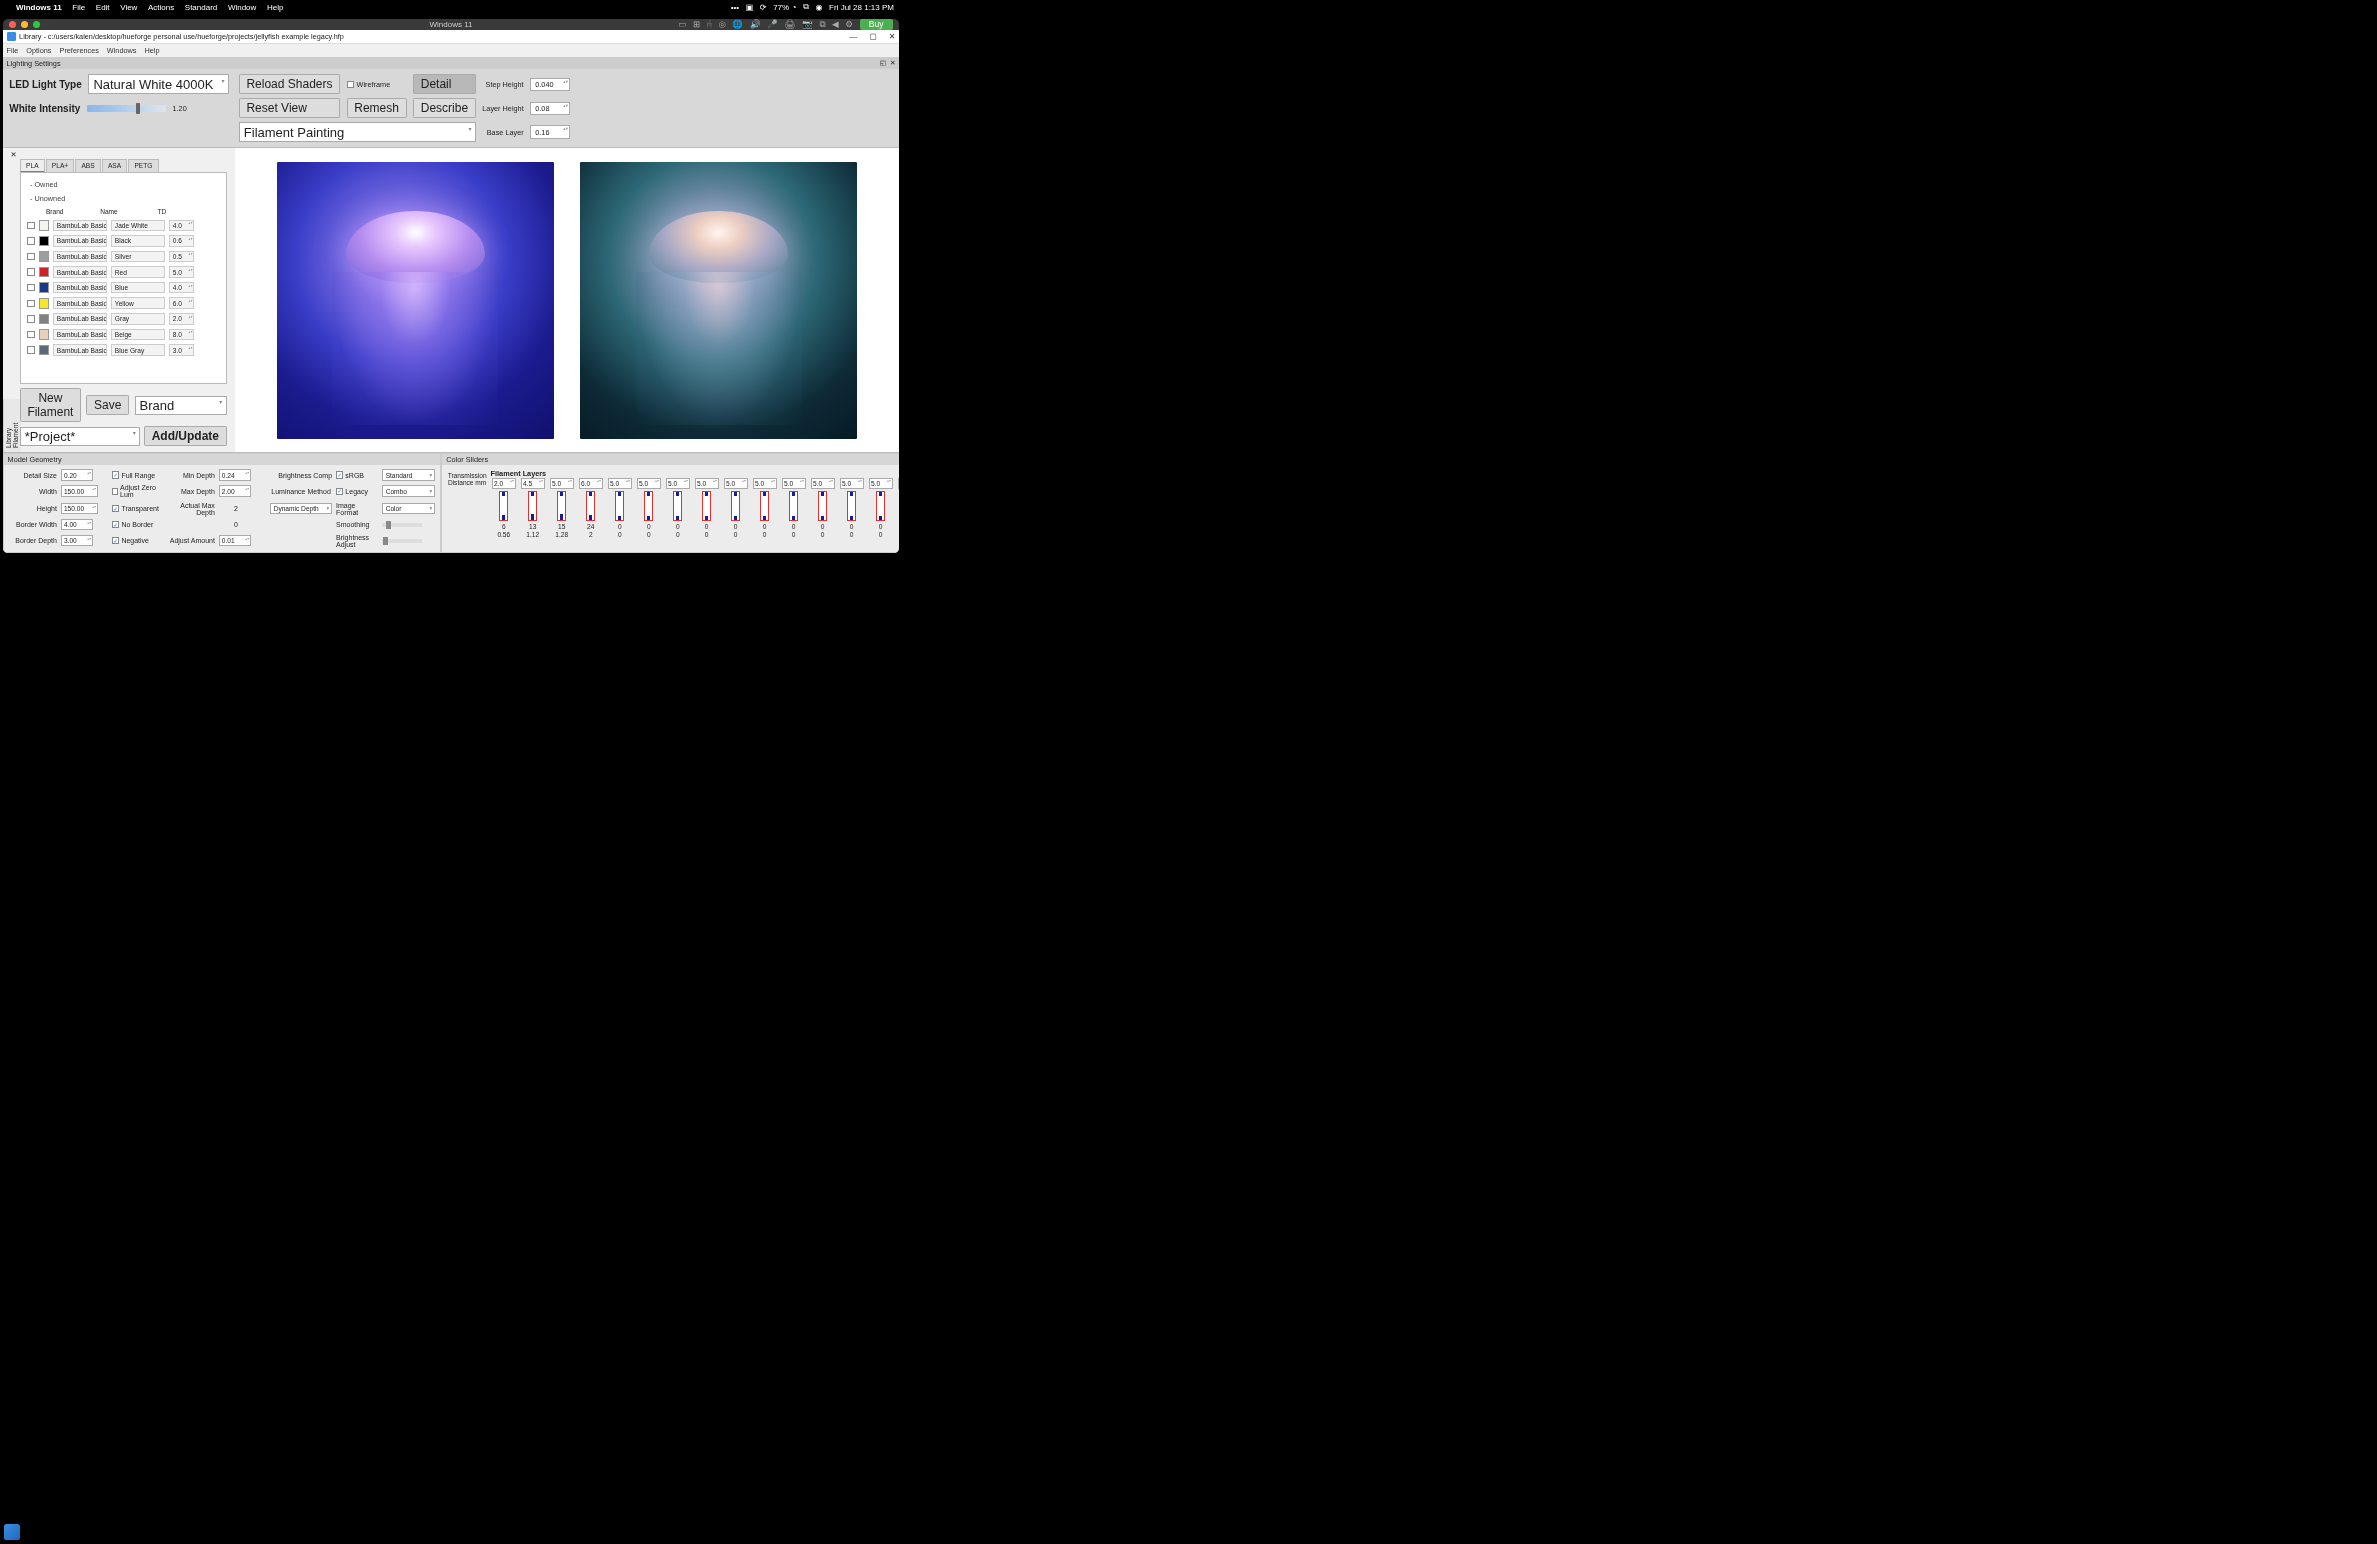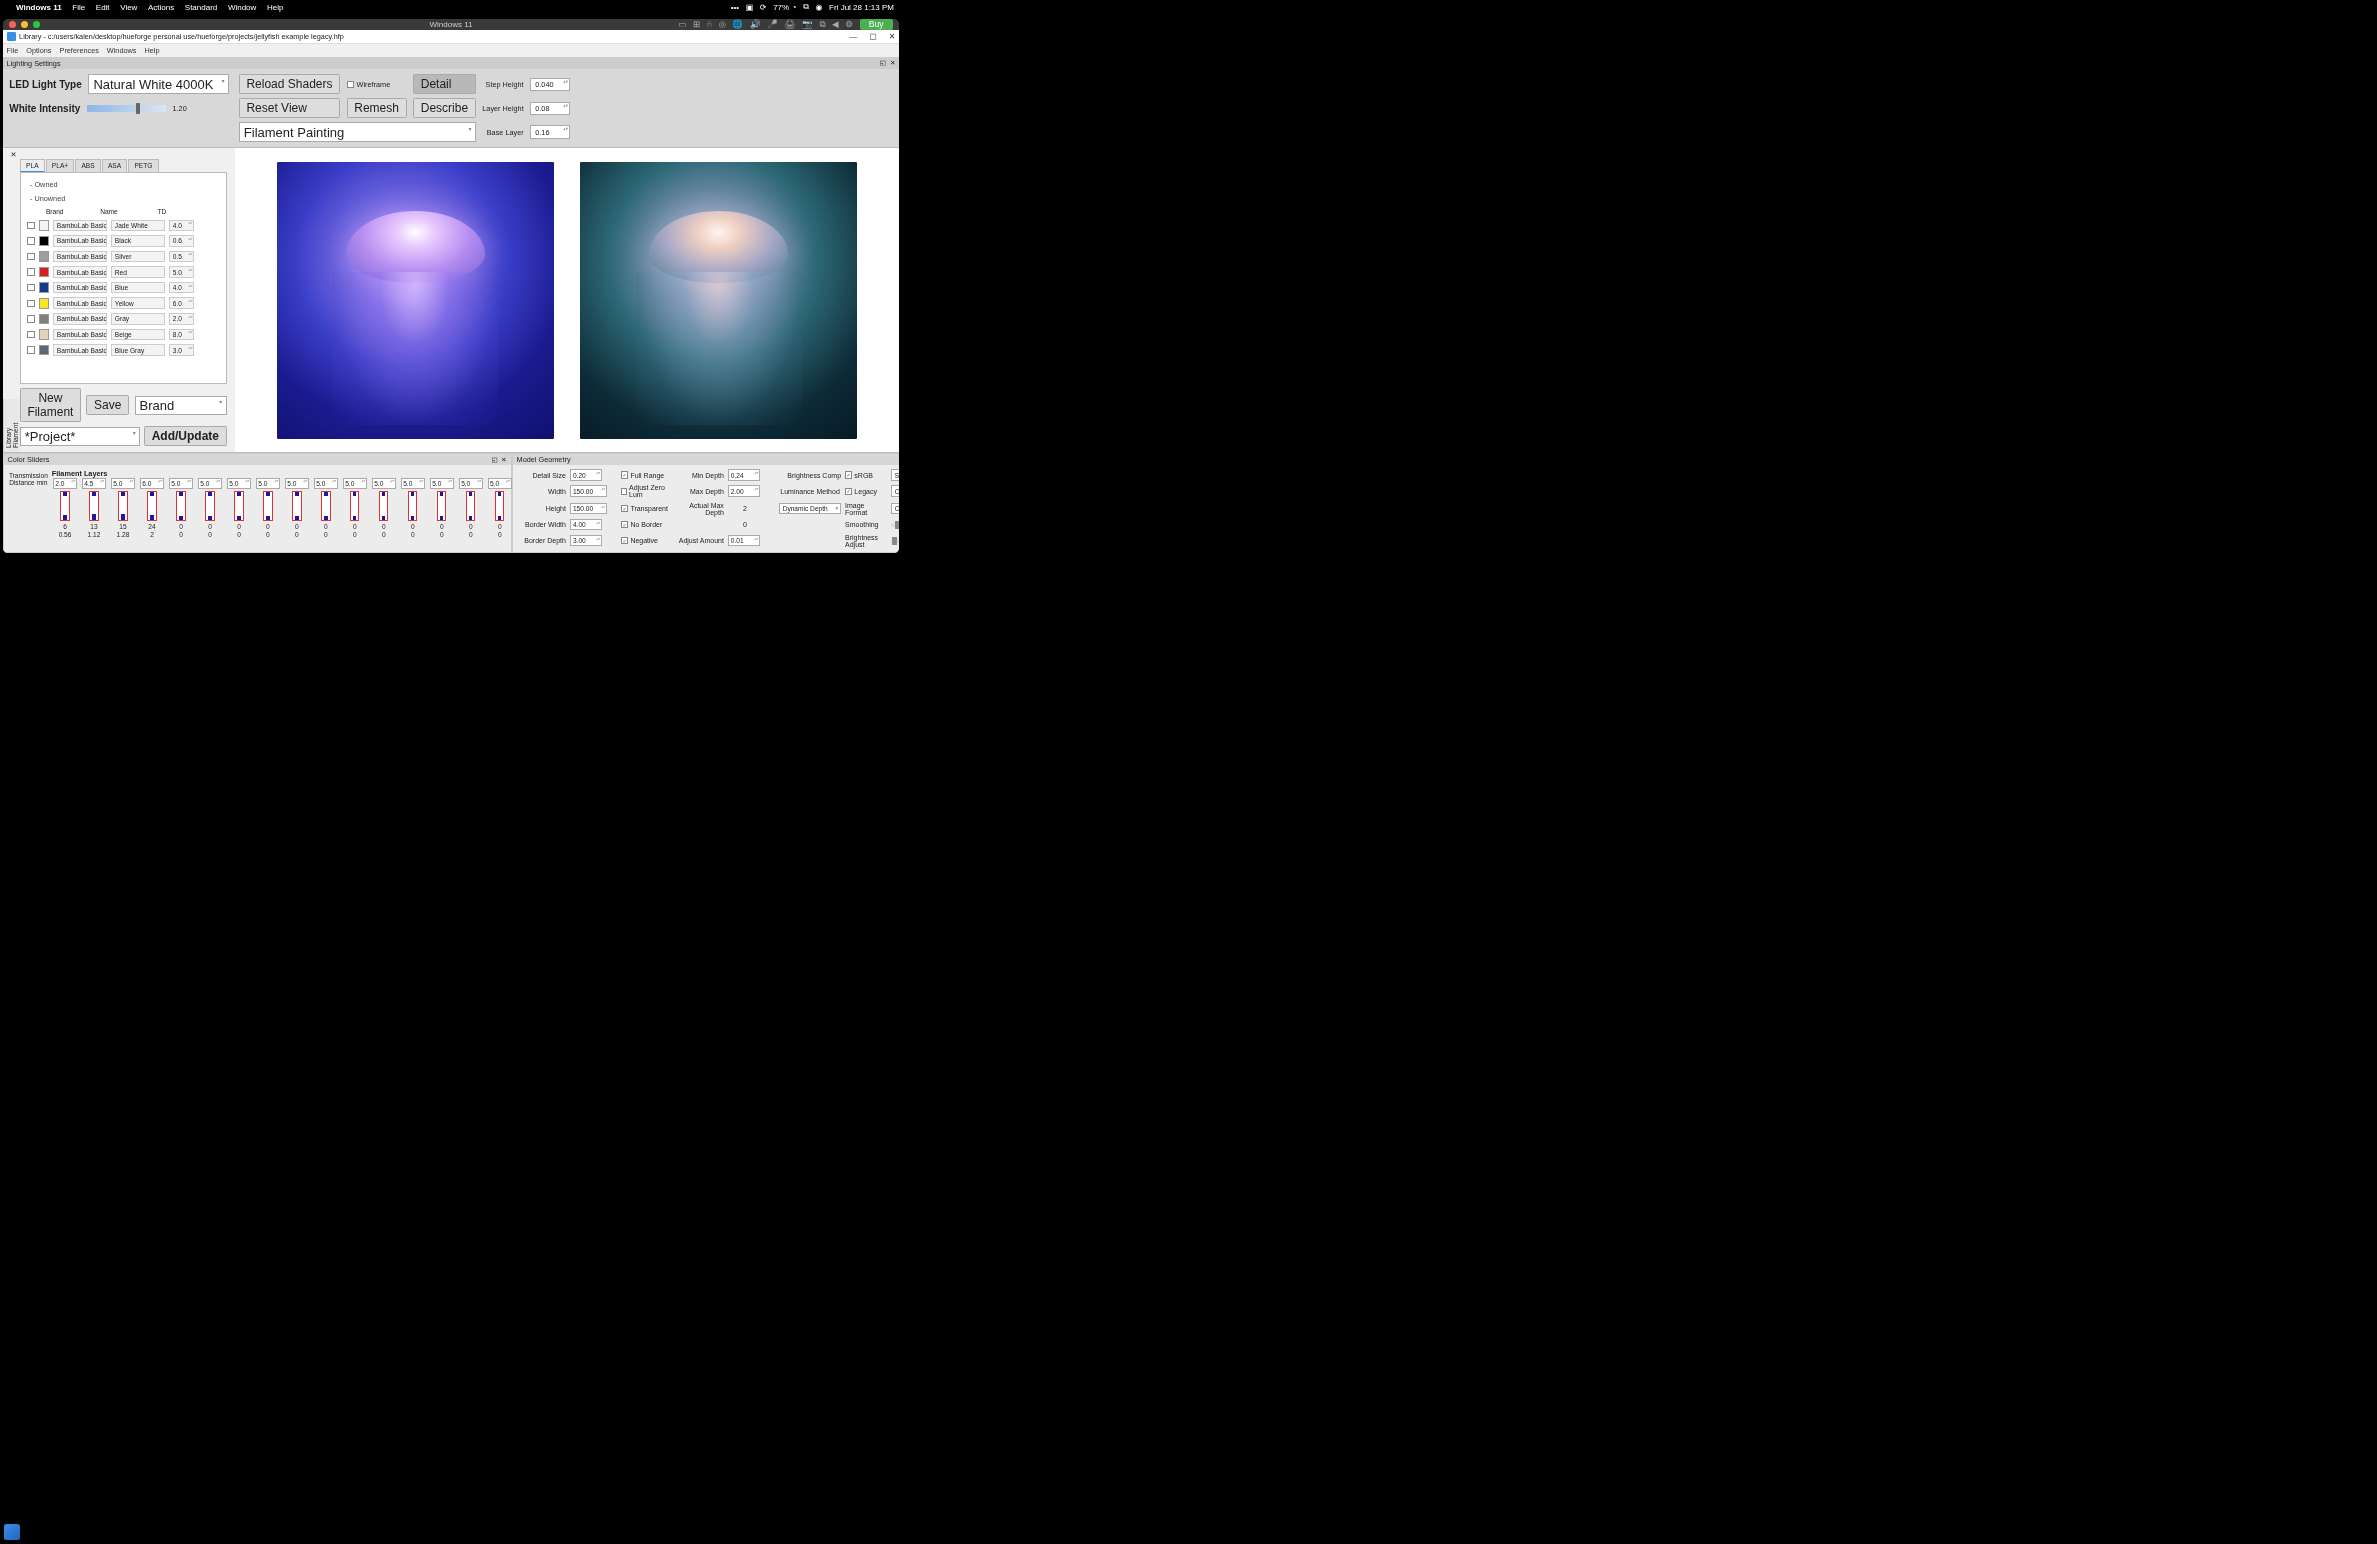--- a/index.html
+++ b/index.html
@@ -363,20 +363,110 @@
         </div>
         <div class="preview-img preview-right">
           <div class="jelly-cap"></div>
             <div class="tentacles"></div>
         </div>
       </div>
     </div>
 
     <div class="bottom-docks">
 
+      <div class="dock right">
+        <div class="dock-title">
+            <span>Model Geometry</span>
+
+        </div>
+        <div class="mg-body">
+          <div class="mg-grid">
+            <span class="mg-label">Detail Size</span>
+            <span class="mg-input mg-spin">0.20</span>
+            <span></span>
+            <span class="mg-chk">
+                <span class="box">✓</span>
+                <span>Full Range</span>
+              </span>
+            <span class="mg-label">Min Depth</span>
+            <span class="mg-input mg-spin">0.24</span>
+            <span></span>
+            <span class="mg-label">Brightness Comp</span>
+            <span class="mg-chk">
+                <span class="box">✓</span>
+                <span>sRGB</span>
+              </span>
+            <span class="mg-drop">Standard</span>
+
+            <span class="mg-label">Width</span>
+            <span class="mg-input mg-spin wide">150.00</span>
+            <span></span>
+            <span class="mg-chk">
+                <span class="box"></span>
+                <span>Adjust Zero Lum</span>
+              </span>
+            <span class="mg-label">Max Depth</span>
+            <span class="mg-input mg-spin">2.00</span>
+            <span></span>
+            <span class="mg-label" style="text-align:center">Luminance Method</span>
+            <span class="mg-chk">
+                <span class="box">✓</span>
+                <span>Legacy</span>
+              </span>
+            <span class="mg-drop">Combo</span>
+
+            <span class="mg-label">Height</span>
+            <span class="mg-input mg-spin wide">150.00</span>
+            <span></span>
+            <span class="mg-chk">
+                <span class="box">✓</span>
+                <span>Transparent</span>
+              </span>
+            <span class="mg-label">Actual Max Depth</span>
+            <span style="text-align:center">2</span>
+            <span></span>
+            <span class="mg-drop" style="width:62px">Dynamic Depth</span>
+            <span class="mg-label" style="text-align:left">Image Format</span>
+            <span class="mg-drop">Color</span>
+
+            <span class="mg-label">Border Width</span>
+            <span class="mg-input mg-spin">4.00</span>
+            <span></span>
+            <span class="mg-chk">
+                <span class="box">✓</span>
+                <span>No Border</span>
+              </span>
+            <span></span>
+            <span style="text-align:center">0</span>
+            <span></span>
+            <span></span>
+            <span class="mg-label" style="text-align:left">Smoothing</span>
+            <span class="mg-slider">
+                <span class="th" style="left:10%"></span>
+              </span>
+
+            <span class="mg-label">Border Depth</span>
+            <span class="mg-input mg-spin">3.00</span>
+            <span></span>
+            <span class="mg-chk">
+                <span class="box">✓</span>
+                <span>Negative</span>
+              </span>
+            <span class="mg-label">Adjust Amount</span>
+            <span class="mg-input mg-spin">0.01</span>
+            <span></span>
+            <span></span>
+            <span class="mg-label" style="text-align:left">Brightness Adjust</span>
+            <span class="mg-slider">
+                <span class="th" style="left:2%"></span>
+              </span>
+          </div>
+        </div>
+      </div>
+
       <div class="dock left">
         <div class="dock-title">
             <span>Color Sliders</span>
           <div class="pcontrols">
               <span>◱</span>
               <span>✕</span>
             </div>
         </div>
         <div class="color-body">
           <div class="td-label">Transmission Distance mm</div>
@@ -525,110 +615,20 @@
     <div class="band" style="bottom:0;height:4px;top:auto"></div>
   </div>
   <span class="fl-n">0</span>
   <span class="fl-d">0</span>
                 </div>
               </div>
           </div>
           <div class="side-labels">
             <span>Layer #</span>
             <span>Depth mm</span>
-          </div>
-        </div>
-      </div>
-
-      <div class="dock right">
-        <div class="dock-title">
-            <span>Model Geometry</span>
-
-        </div>
-        <div class="mg-body">
-          <div class="mg-grid">
-            <span class="mg-label">Detail Size</span>
-            <span class="mg-input mg-spin">0.20</span>
-            <span></span>
-            <span class="mg-chk">
-                <span class="box">✓</span>
-                <span>Full Range</span>
-              </span>
-            <span class="mg-label">Min Depth</span>
-            <span class="mg-input mg-spin">0.24</span>
-            <span></span>
-            <span class="mg-label">Brightness Comp</span>
-            <span class="mg-chk">
-                <span class="box">✓</span>
-                <span>sRGB</span>
-              </span>
-            <span class="mg-drop">Standard</span>
-
-            <span class="mg-label">Width</span>
-            <span class="mg-input mg-spin wide">150.00</span>
-            <span></span>
-            <span class="mg-chk">
-                <span class="box"></span>
-                <span>Adjust Zero Lum</span>
-              </span>
-            <span class="mg-label">Max Depth</span>
-            <span class="mg-input mg-spin">2.00</span>
-            <span></span>
-            <span class="mg-label" style="text-align:center">Luminance Method</span>
-            <span class="mg-chk">
-                <span class="box">✓</span>
-                <span>Legacy</span>
-              </span>
-            <span class="mg-drop">Combo</span>
-
-            <span class="mg-label">Height</span>
-            <span class="mg-input mg-spin wide">150.00</span>
-            <span></span>
-            <span class="mg-chk">
-                <span class="box">✓</span>
-                <span>Transparent</span>
-              </span>
-            <span class="mg-label">Actual Max Depth</span>
-            <span style="text-align:center">2</span>
-            <span></span>
-            <span class="mg-drop" style="width:62px">Dynamic Depth</span>
-            <span class="mg-label" style="text-align:left">Image Format</span>
-            <span class="mg-drop">Color</span>
-
-            <span class="mg-label">Border Width</span>
-            <span class="mg-input mg-spin">4.00</span>
-            <span></span>
-            <span class="mg-chk">
-                <span class="box">✓</span>
-                <span>No Border</span>
-              </span>
-            <span></span>
-            <span style="text-align:center">0</span>
-            <span></span>
-            <span></span>
-            <span class="mg-label" style="text-align:left">Smoothing</span>
-            <span class="mg-slider">
-                <span class="th" style="left:10%"></span>
-              </span>
-
-            <span class="mg-label">Border Depth</span>
-            <span class="mg-input mg-spin">3.00</span>
-            <span></span>
-            <span class="mg-chk">
-                <span class="box">✓</span>
-                <span>Negative</span>
-              </span>
-            <span class="mg-label">Adjust Amount</span>
-            <span class="mg-input mg-spin">0.01</span>
-            <span></span>
-            <span></span>
-            <span class="mg-label" style="text-align:left">Brightness Adjust</span>
-            <span class="mg-slider">
-                <span class="th" style="left:2%"></span>
-              </span>
           </div>
         </div>
       </div>
     </div>
 
     <div class="taskbar">
       <div class="ticon">
           <div class="start"></div>
         </div>
       <div class="search">

